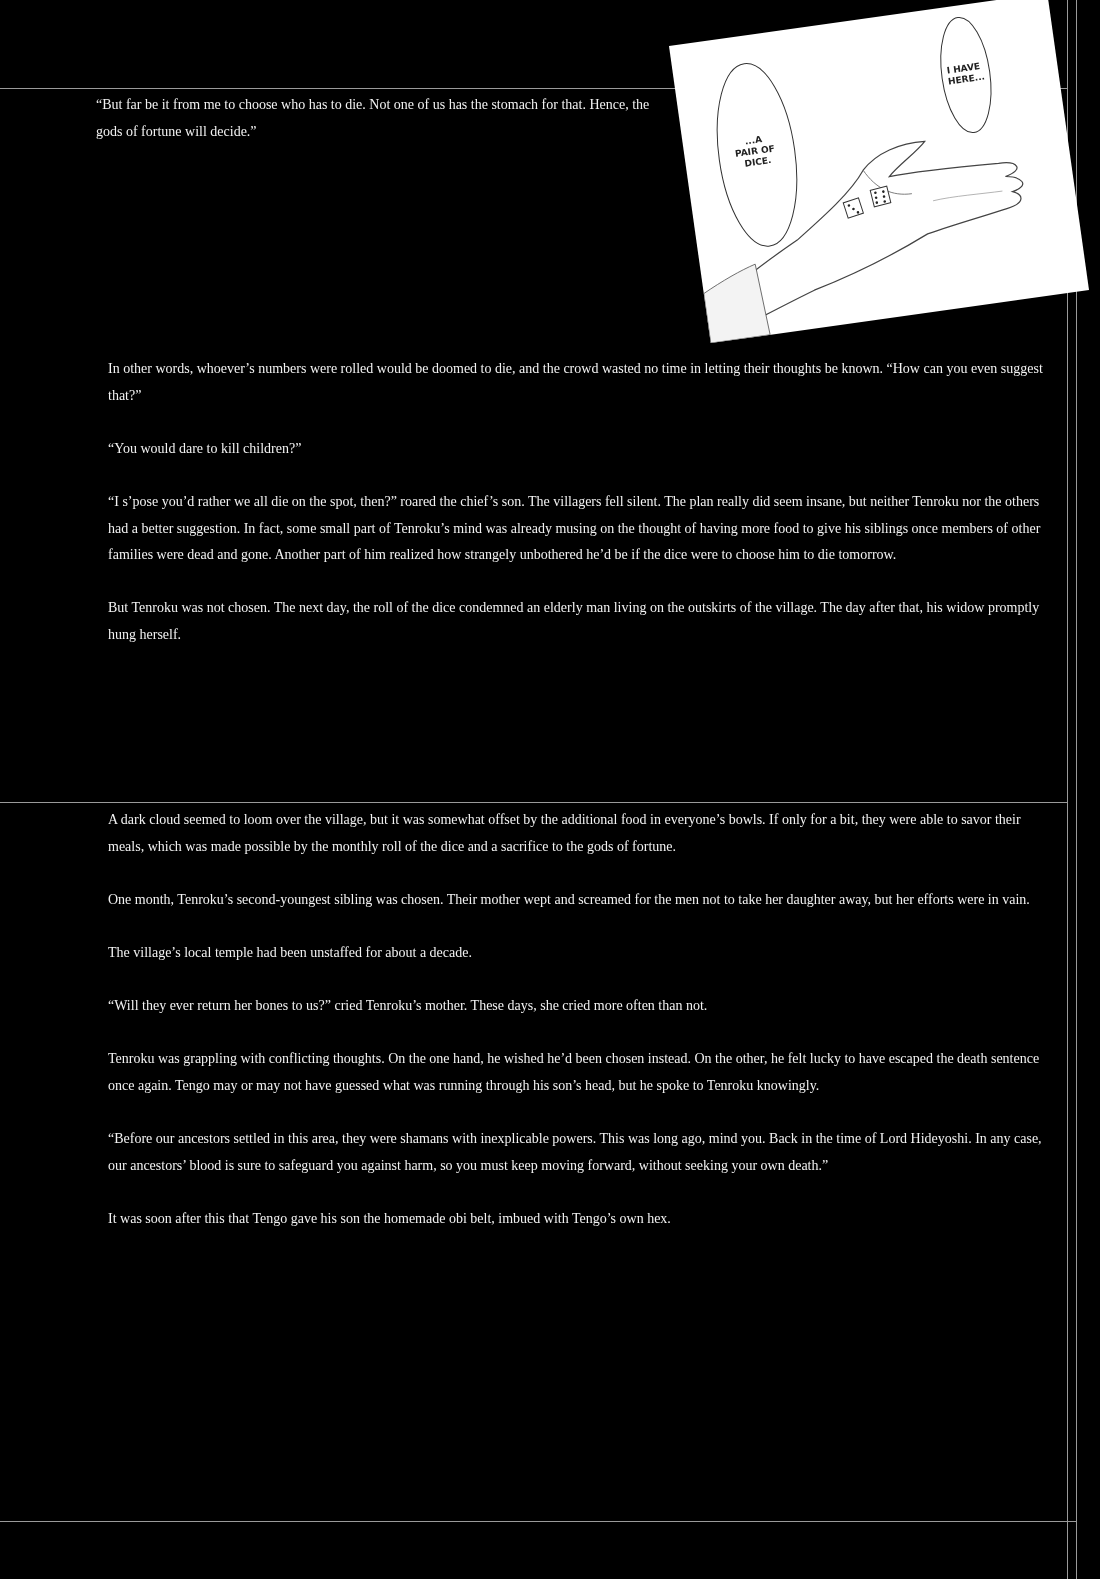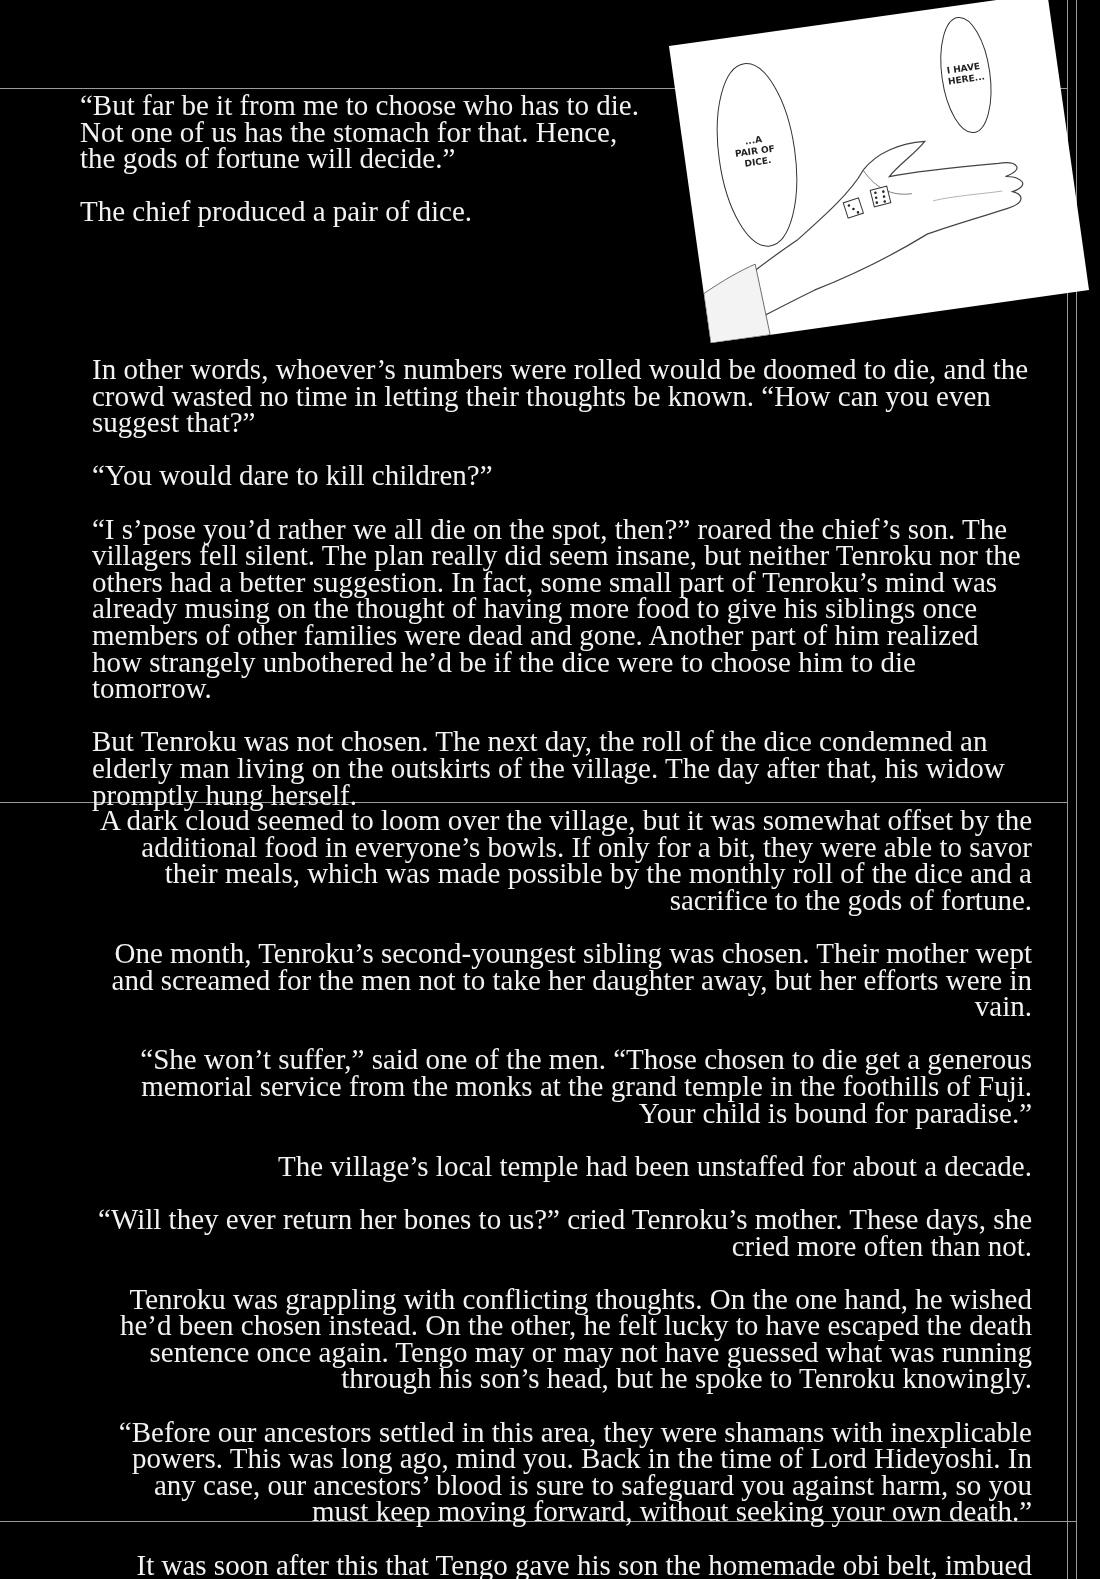--- a/index.html
+++ b/index.html
@@ -2,21 +2,21 @@
 <html><head>
 <meta charset="utf-8">
 <style>
   html, body { margin: 0; padding: 0; }
   body {
     width: 1100px; height: 1579px; background: #000; position: relative; overflow: hidden;
     font-family: "Liberation Serif", "DejaVu Serif", serif; color: #f2f2f2;
   }
   .hline { position: absolute; height: 1px; background: #9a9a9a; }
   .vline { position: absolute; width: 1px; background: #9a9a9a; }
-  .text { position: absolute; left: 80px; font-size: 29px; line-height: 26.6px; }
+  .text { position: absolute; left: 96px; font-size: 14px; line-height: 26.6px; }
   .text p { margin: 0 0 26.6px 0; }
   .narrow p { width: 560px; }
   .wide { width: 940px; margin-left: 12px; }
   .illus {
     position: absolute; left: 688px; top: 18px; width: 382px; height: 300px;
     background: #fff; transform: rotate(-8deg); transform-origin: center;
   }
   .illus svg { position: absolute; left: 0; top: 0; }
   .bubble-text { font-family: "DejaVu Sans", sans-serif; font-size: 9px; fill: #222; font-weight: bold; }
 </style>
@@ -62,31 +62,29 @@
       <circle cx="184" cy="184" r="1.3" fill="#222"></circle>
         <circle cx="192" cy="184" r="1.3" fill="#222"></circle>
     </g>
 
     <path d="M0 250 C20 240 40 232 55 228 L60 300 L0 300 Z" fill="#f3f3f3" stroke="#555" stroke-width="0.8"></path>
   </svg>
 </div>
 
 <div class="text narrow" style="top:92px;">
   <p>“But far be it from me to choose who has to die. Not one of us has the stomach for that. Hence, the gods of fortune will decide.”</p>
-  <p>The chief produced a pair of dice.</p>
 </div>
 <div class="text wide" style="top:356px;">
   <p>In other words, whoever’s numbers were rolled would be doomed to die, and the crowd wasted no time in letting their thoughts be known. “How can you even suggest that?”</p>
   <p>“You would dare to kill children?”</p>
   <p>“I s’pose you’d rather we all die on the spot, then?” roared the chief’s son. The villagers fell silent. The plan really did seem insane, but neither Tenroku nor the others had a better suggestion. In fact, some small part of Tenroku’s mind was already musing on the thought of having more food to give his siblings once members of other families were dead and gone. Another part of him realized how strangely unbothered he’d be if the dice were to choose him to die tomorrow.</p>
   <p>But Tenroku was not chosen. The next day, the roll of the dice condemned an elderly man living on the outskirts of the village. The day after that, his widow promptly hung herself.</p>
 </div>
 
-<div class="text wide" style="top:807px;text-align:right;">
+<div class="text wide" style="top:807px;">
   <p>A dark cloud seemed to loom over the village, but it was somewhat offset by the additional food in everyone’s bowls. If only for a bit, they were able to savor their meals, which was made possible by the monthly roll of the dice and a sacrifice to the gods of fortune.</p>
   <p>One month, Tenroku’s second-youngest sibling was chosen. Their mother wept and screamed for the men not to take her daughter away, but her efforts were in vain.</p>
-  <p>“She won’t suffer,” said one of the men. “Those chosen to die get a generous memorial service from the monks at the grand temple in the foothills of Fuji. Your child is bound for paradise.”</p>
   <p>The village’s local temple had been unstaffed for about a decade.</p>
   <p>“Will they ever return her bones to us?” cried Tenroku’s mother. These days, she cried more often than not.</p>
   <p>Tenroku was grappling with conflicting thoughts. On the one hand, he wished he’d been chosen instead. On the other, he felt lucky to have escaped the death sentence once again. Tengo may or may not have guessed what was running through his son’s head, but he spoke to Tenroku knowingly.</p>
   <p>“Before our ancestors settled in this area, they were shamans with inexplicable powers. This was long ago, mind you. Back in the time of Lord Hideyoshi. In any case, our ancestors’ blood is sure to safeguard you against harm, so you must keep moving forward, without seeking your own death.”</p>
   <p>It was soon after this that Tengo gave his son the homemade obi belt, imbued with Tengo’s own hex.</p>
 </div>
 
 </body></html>

